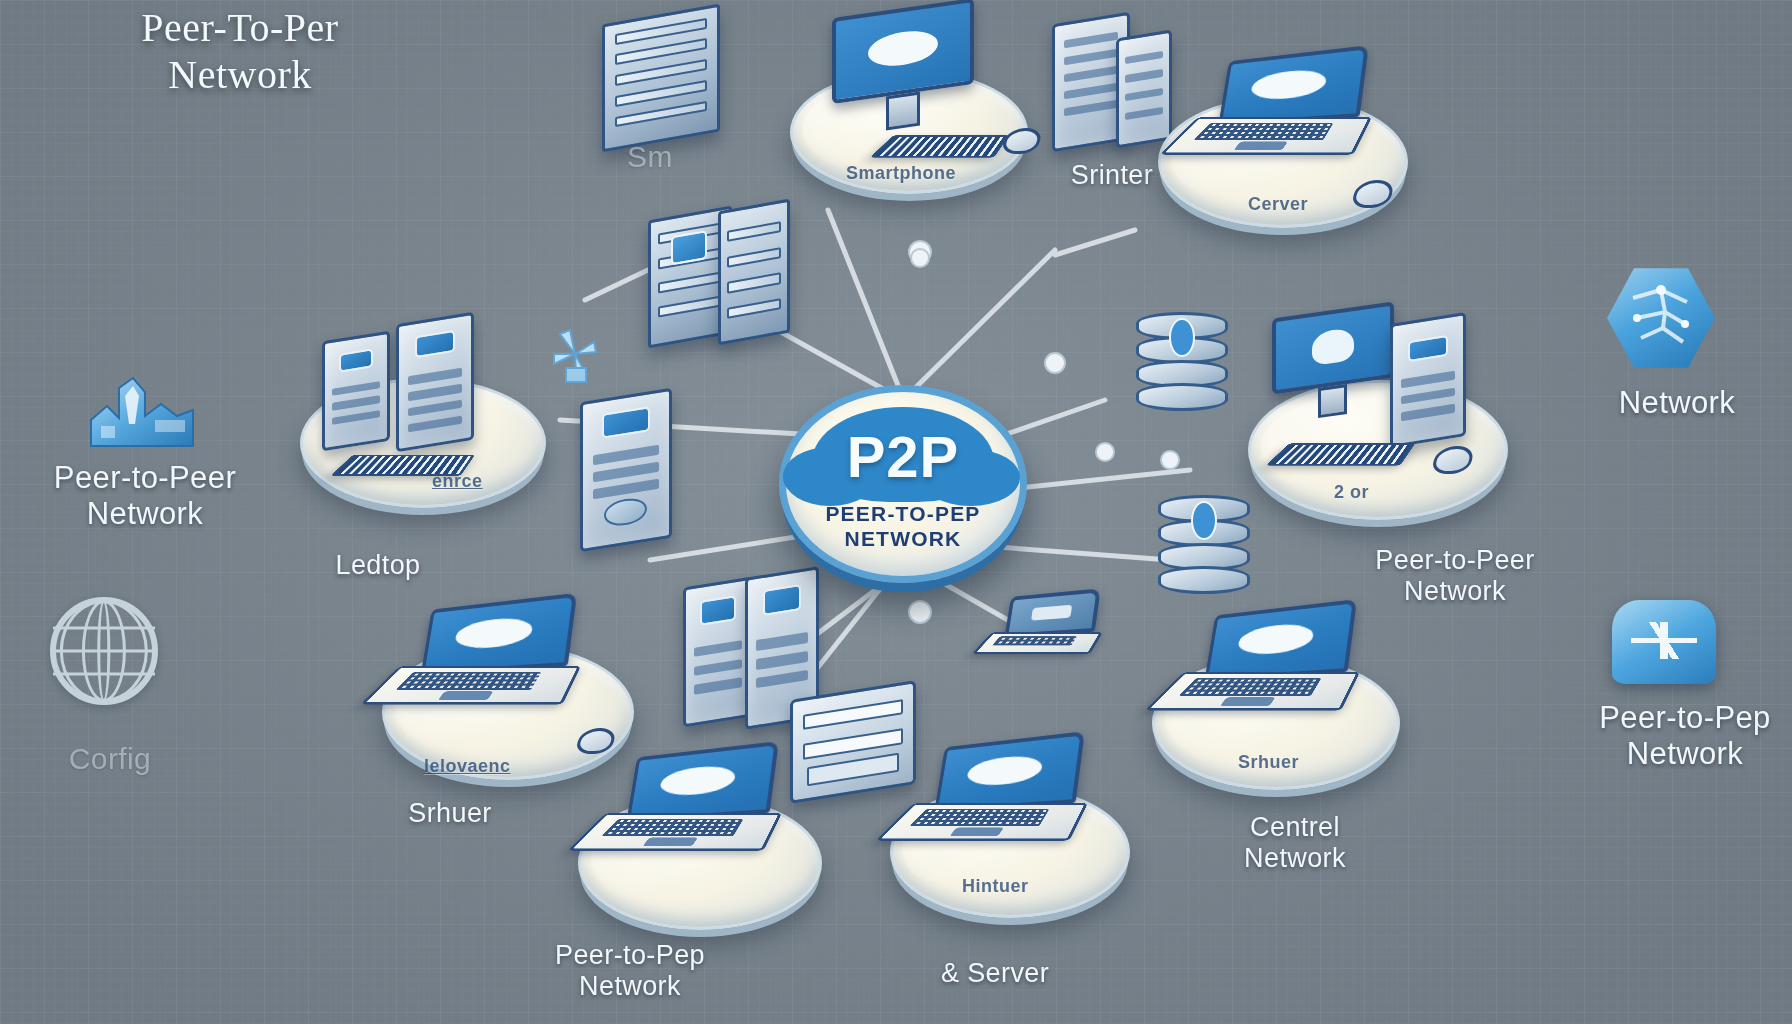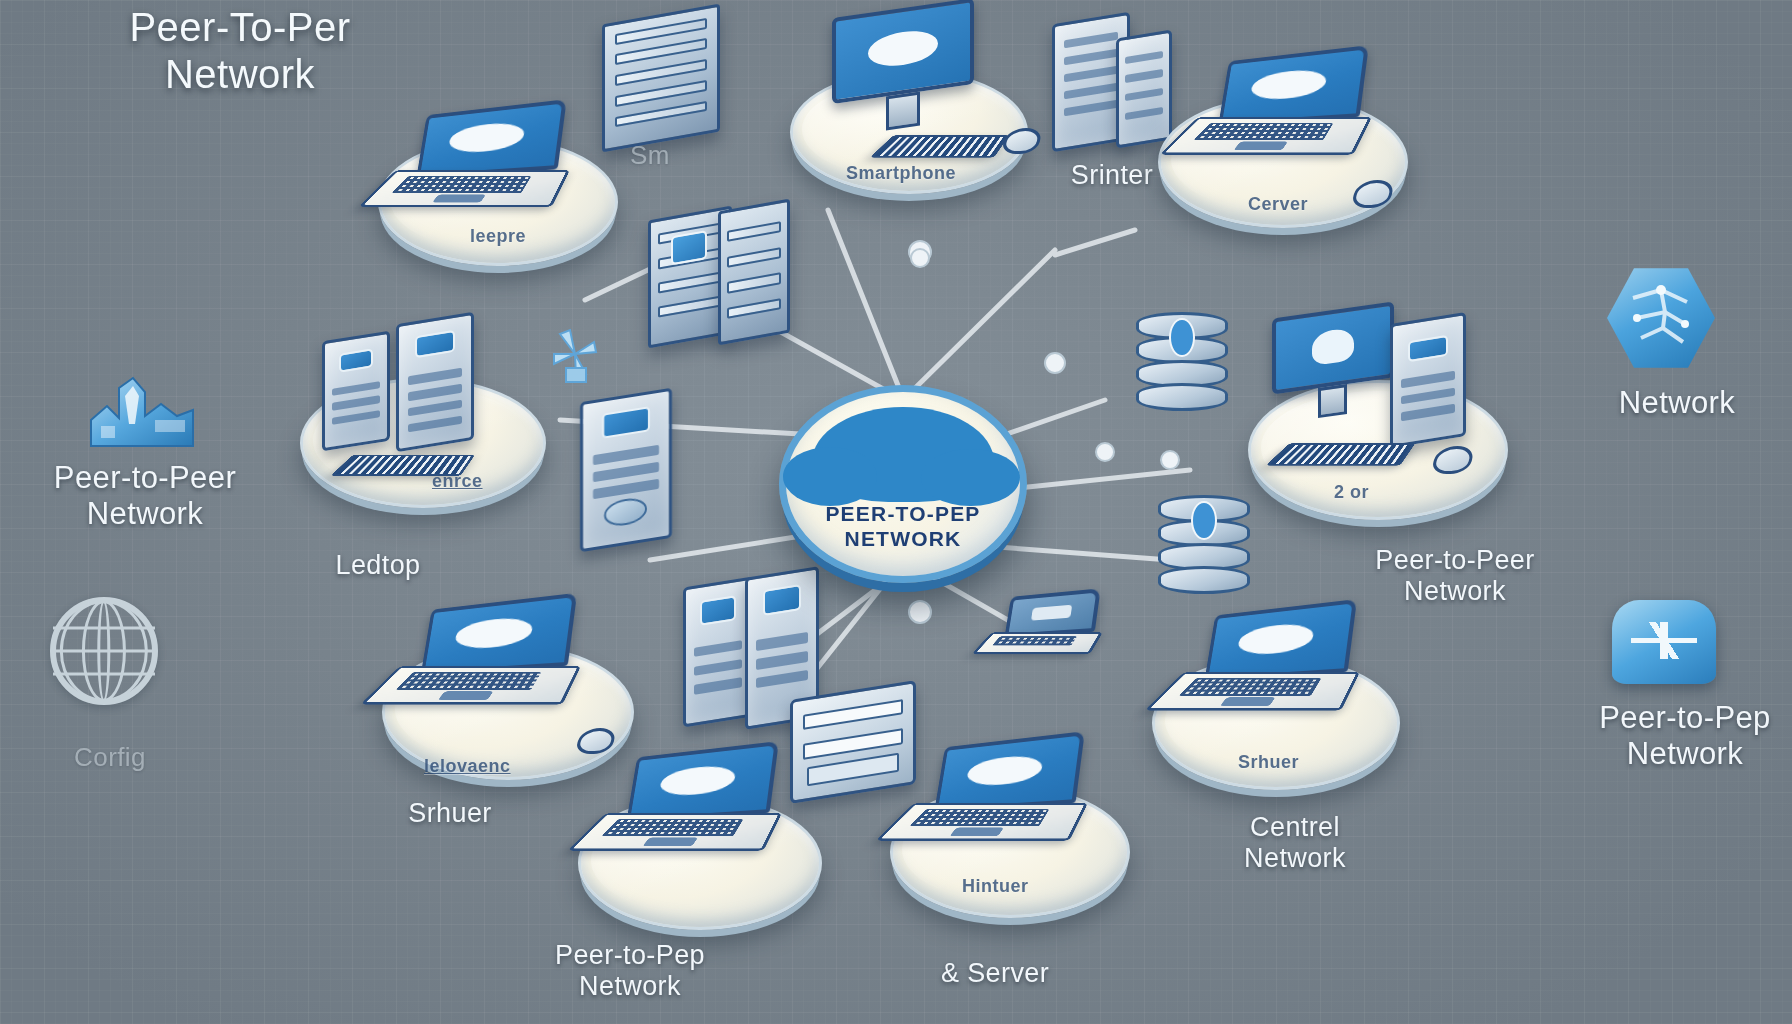--- a/index.html
+++ b/index.html
@@ -34,21 +34,21 @@
     color:#f4f9fc;
     font-size:40px;
     line-height:1.18;
     letter-spacing:0.5px;
     text-shadow:0 3px 7px rgba(15,25,35,.6);
     white-space:pre-line;
     text-align:center;
   }
   .lbl-side { font-size:31px; }
   .lbl-node { font-size:27px; }
-  .lbl-faint { color:#c2ccd3; opacity:.62; font-size:26px; text-shadow:0 1px 3px rgba(20,30,40,.35); }
+  .lbl-faint { color:#c2ccd3; opacity:.62; font-size:30px; text-shadow:0 1px 3px rgba(20,30,40,.35); }
   .lbl-disc {
     position:absolute;
     color:#2b4a74; font-size:18px; font-weight:bold;
     letter-spacing:.5px; opacity:.78;
     text-shadow:0 1px 1px rgba(255,255,255,.45);
     pointer-events:none; white-space:nowrap;
   }
   
   #edges { position:absolute; inset:0; }
   
@@ -279,21 +279,21 @@
       <circle cx="1055" cy="363" r="10"></circle>
       <circle cx="1170" cy="460" r="9"></circle>
       <circle cx="920" cy="612" r="11"></circle>
       <circle cx="1105" cy="452" r="9"></circle>
       <circle cx="920" cy="525" r="8"></circle>
       <circle cx="665" cy="283" r="9"></circle>
       <circle cx="920" cy="258" r="9"></circle>
     </g>
   </svg>
 
-  <div class="title" style="left:80px; top:4px; width:320px;">Peer-To-Per
+  <div class="title" style="left:80px; top:4px; width:320px;font-family:Liberation Serif, serif;">Peer-To-Per
 Network</div>
 
   <div class="sideicon" style="left:85px; top:376px; width:115px; height:78px;">
     <svg viewBox="0 0 115 78" width="115" height="78">
       <defs>
         <linearGradient id="cg" x1="0" y1="0" x2="1" y2="1">
           <stop offset="0" stop-color="#b7ddf4"></stop>
             <stop offset="0.5" stop-color="#57a8de"></stop>
             <stop offset="1" stop-color="#2a7ab6"></stop>
         </linearGradient>
@@ -333,33 +333,20 @@
     </svg>
   </div>
   <div class="label lbl-side" style="left:1592px; top:385px; width:170px;">Network</div>
 
   <div class="sideicon blobicon" style="left:1612px; top:600px; width:104px; height:84px;">
     <div class="mark"></div>
   </div>
   <div class="label lbl-side" style="left:1570px; top:700px; width:230px;">Peer-to-Pep
 Network</div>
 
-  <div class="node" style="left:378px; top:106px; width:240px; height:160px;">
-    <div class="disc" style="width:240px; height:128px; top:32px;"></div>
-    <div class="dev laptop" style="left:30px; top:0; width:150px; height:118px;">
-      <div class="screen">
-          <div class="cloud"></div>
-        </div>
-      <div class="base">
-          <div class="kbd"></div>
-          <div class="pad"></div>
-        </div>
-    </div>
-    <div class="lbl-disc" style="left:92px; top:120px;">leepre</div>
-  </div>
 
   <div class="node" style="left:592px; top:14px; width:135px; height:148px;">
     <div class="dev rack" style="left:10px; top:0; width:118px; height:128px;">
       <div class="bar" style="top:7%"></div>
         <div class="bar" style="top:24%"></div>
       <div class="bar" style="top:41%"></div>
         <div class="bar" style="top:58%"></div>
       <div class="bar" style="top:75%"></div>
     </div>
   </div>
@@ -595,17 +582,18 @@
           <div class="pad"></div>
         </div>
     </div>
     <div class="lbl-disc" style="left:86px; top:146px;">Srhuer</div>
   </div>
   <div class="label lbl-node" style="left:1180px; top:812px; width:230px;">Centrel
 Network</div>
 
   <div id="hub">
     <div class="hcloud"></div>
+    <div class="p2p">P2P</div>
     <div class="sub">PEER-TO-PEP
 NETWORK</div>
   </div>
 
 </div>
 
 </body></html>

